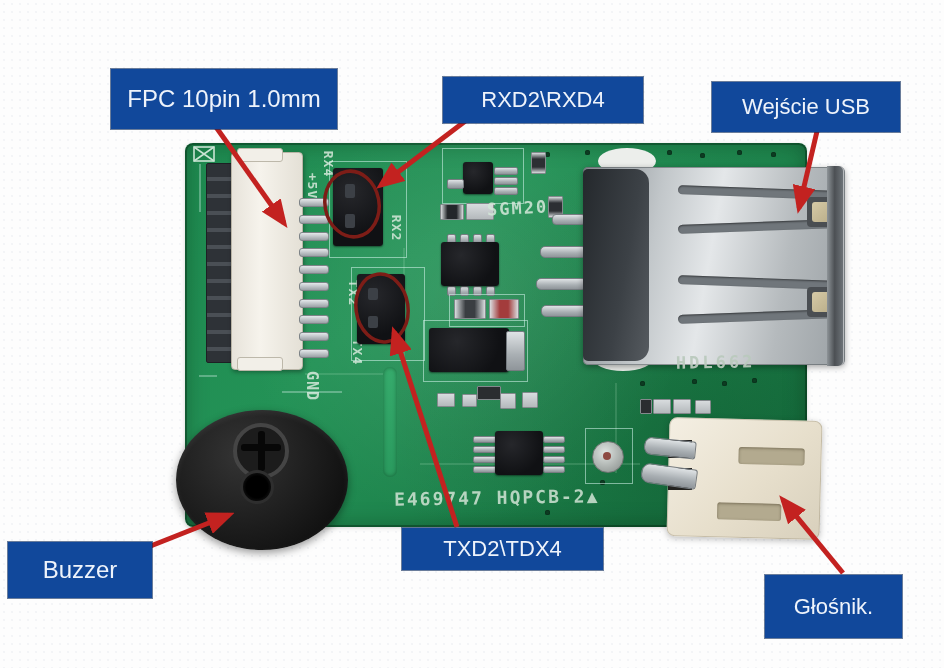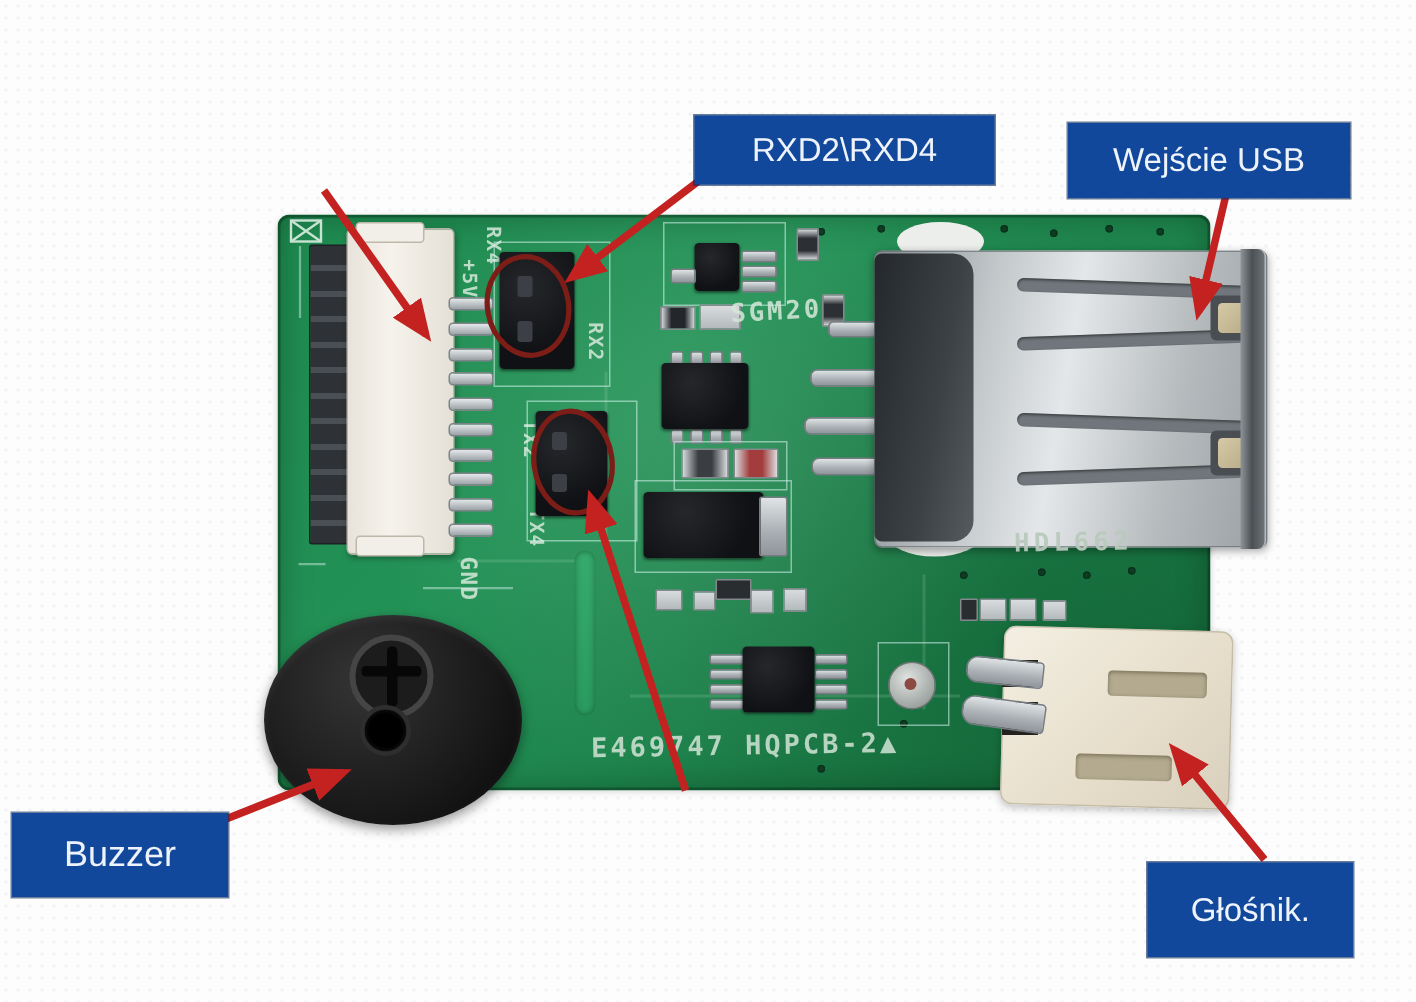--- a/index.html
+++ b/index.html
@@ -240,18 +240,20 @@
     <ellipse cx="382" cy="308" rx="26" ry="34" transform="rotate(-8 382 308)" fill="none" stroke="#7d1d17" stroke-width="3.5"></ellipse>
 
     <line x1="216" y1="127" x2="284" y2="223" stroke="#c32220" stroke-width="5" marker-end="url(#ah)"></line>
     <line x1="468" y1="119" x2="381" y2="185" stroke="#c32220" stroke-width="5" marker-end="url(#ah)"></line>
     <line x1="818" y1="127" x2="799" y2="208" stroke="#c32220" stroke-width="5" marker-end="url(#ah)"></line>
     <line x1="138" y1="551" x2="229" y2="515" stroke="#c32220" stroke-width="5" marker-end="url(#ah)"></line>
     <line x1="457" y1="527" x2="394" y2="332" stroke="#c32220" stroke-width="5" marker-end="url(#ah)"></line>
     <line x1="843" y1="573" x2="783" y2="500" stroke="#c32220" stroke-width="5" marker-end="url(#ah)"></line>
   </svg>
 
-  <div class="callout" style="left:443px;top:77px;width:200px;height:46px;background:#11489B;font-size:22px;margin-left:20px;">RXD2\RXD4</div>
+  <div class="callout" style="left:111px;top:69px;width:226px;height:60px;background:#11489B;font-size:24px;">FPC 10pin 1.0mm</div>
+  <div class="callout" style="left:443px;top:77px;width:200px;height:46px;background:#11489B;font-size:22px;">RXD2\RXD4</div>
   <div class="callout" style="left:8px;top:542px;width:144px;height:56px;background:#11489B;font-size:24px;">Buzzer</div>
   <div class="callout" style="left:712px;top:82px;width:188px;height:50px;background:#11489B;font-size:22px;">Wejście USB</div>
+  <div class="callout" style="left:402px;top:528px;width:201px;height:42px;background:#11489B;font-size:22px;">TXD2\TDX4</div>
   <div class="callout" style="left:765px;top:575px;width:137px;height:63px;background:#11489B;font-size:22px;">Głośnik.</div>
 
 </div>
 
 </body></html>

